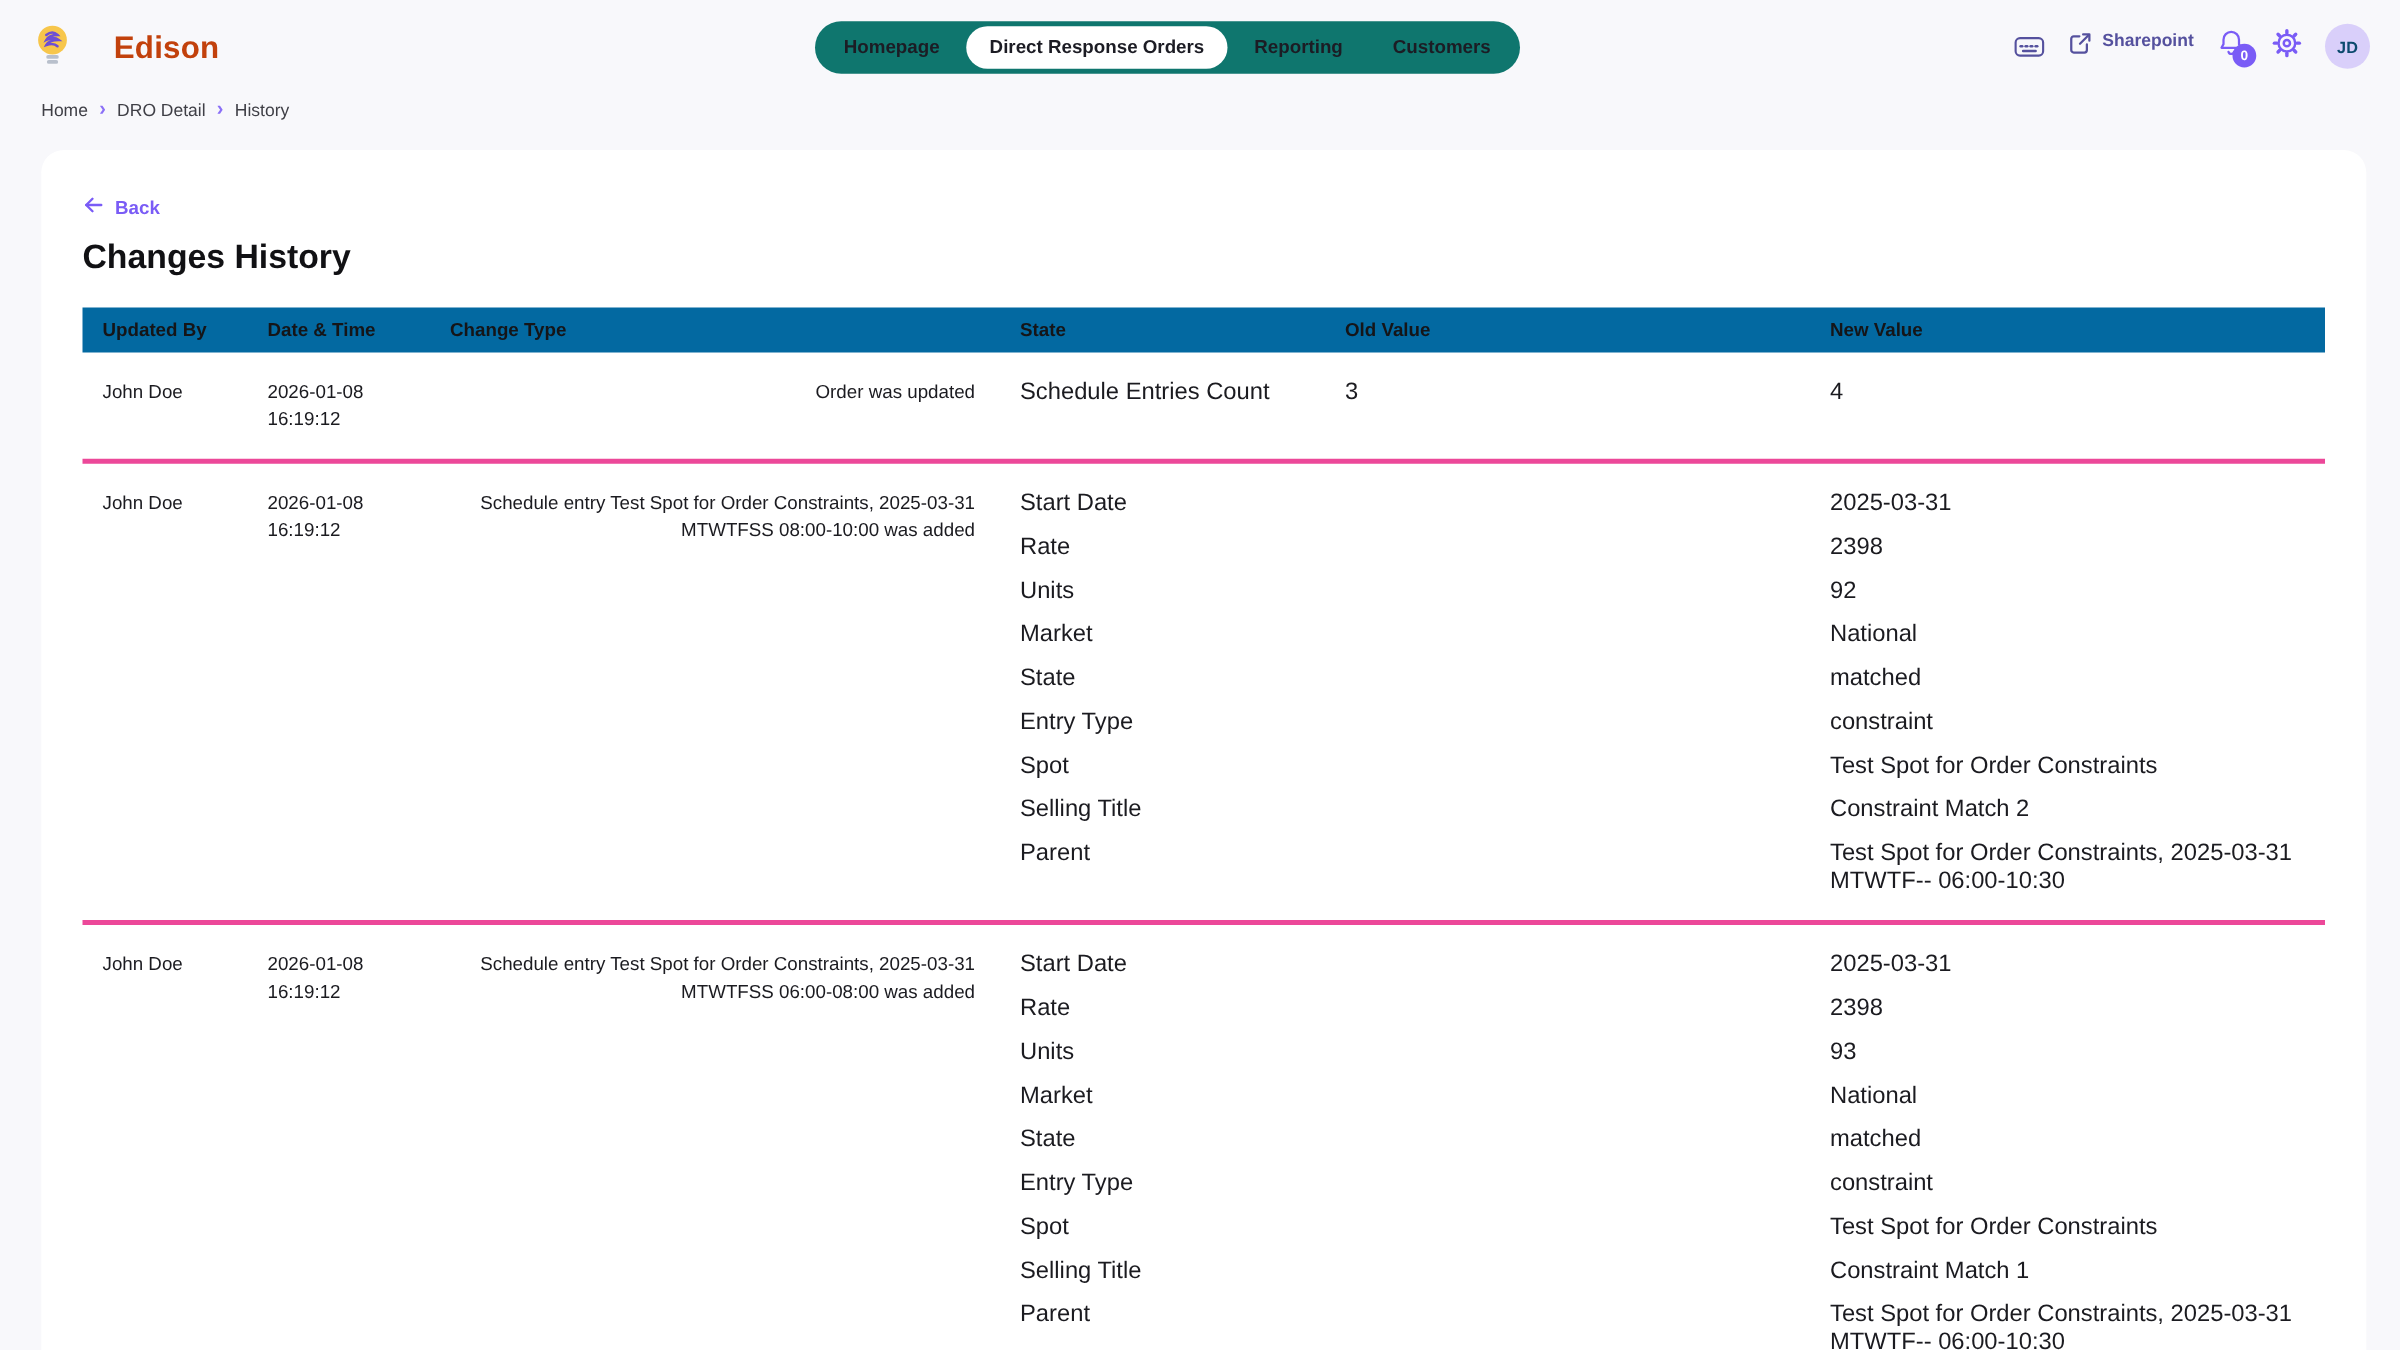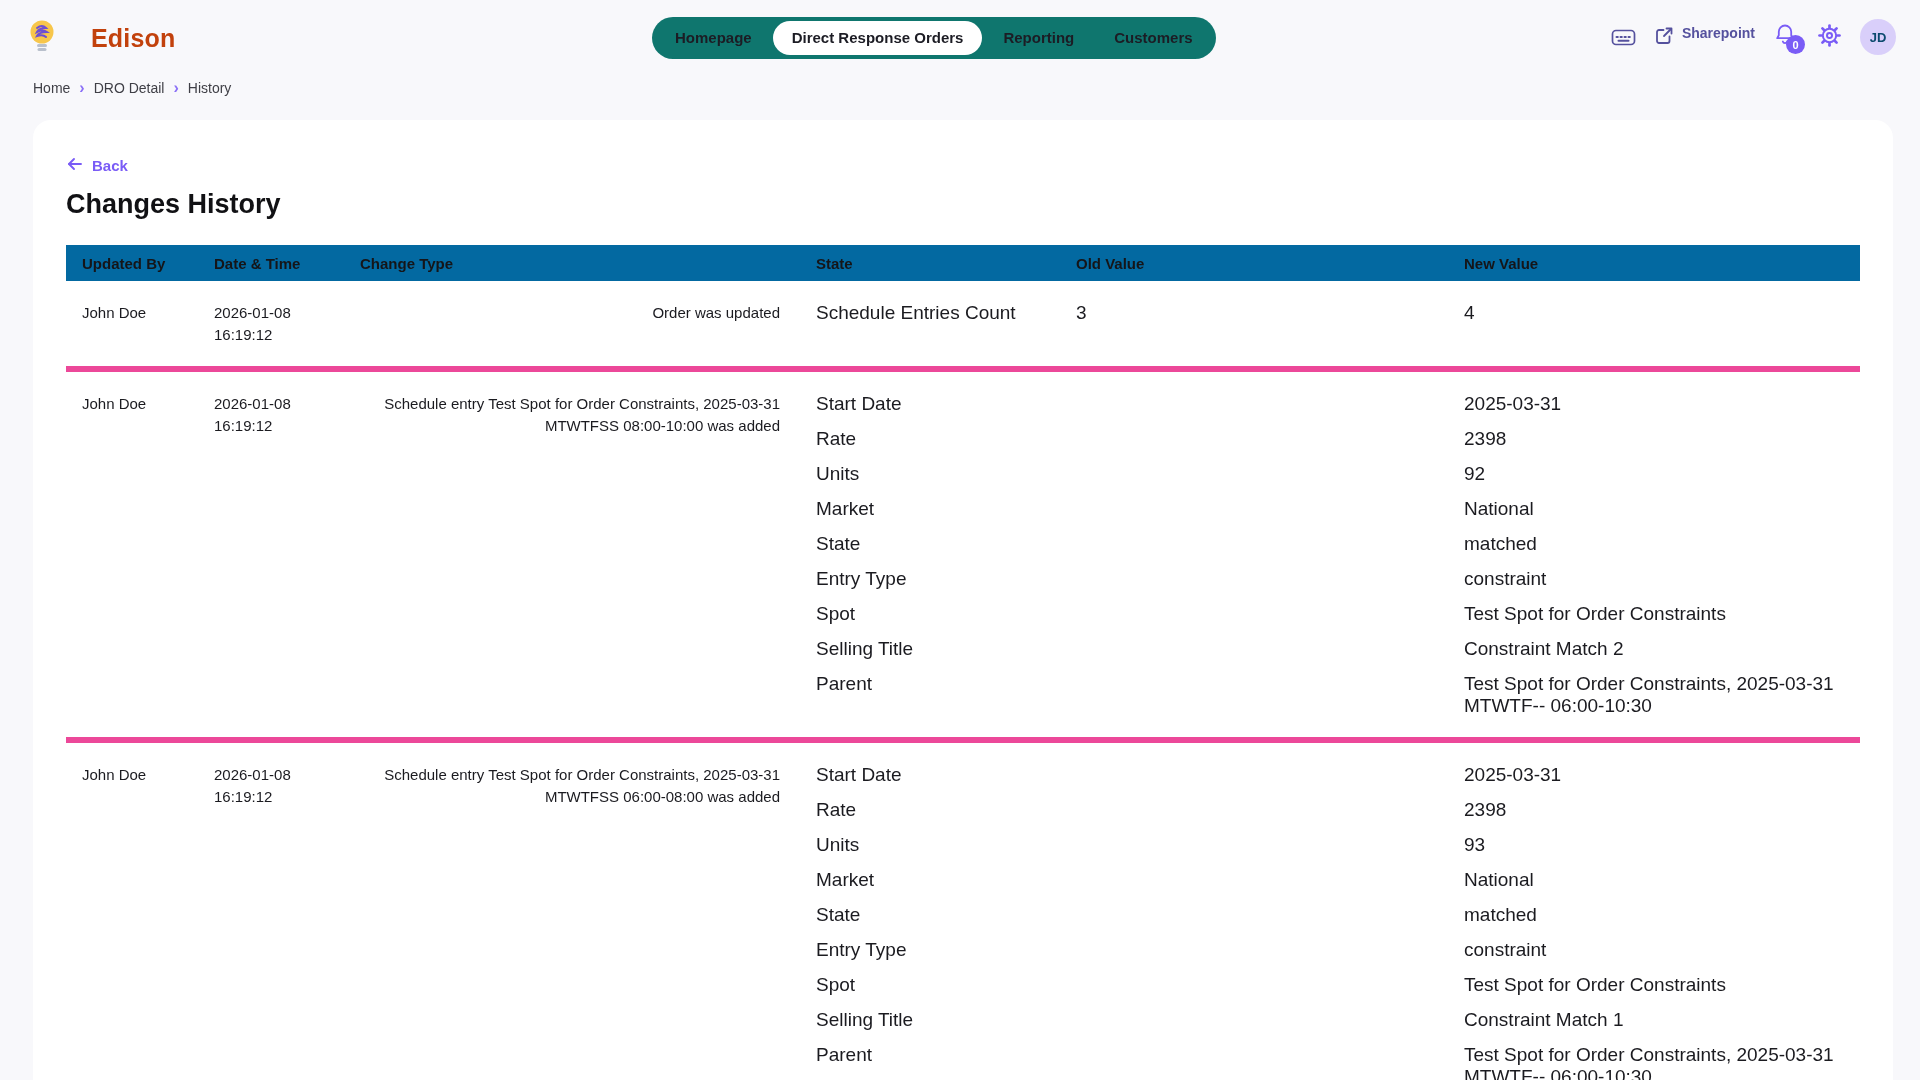--- a/index.html
+++ b/index.html
@@ -69,21 +69,21 @@
   .t-header, .t-row {
     display:grid;
     grid-template-columns:148px 146px 456px 1fr;
   }
   .t-header {
     background:#0369a1; height:36px; align-items:center;
     font-size:15px; font-weight:700; color:#151518;
   }
   .cell-1 { padding-left:16px; }
   .sub-grid { display:grid; grid-template-columns:260px 388px 1fr; }
-  .t-row { padding:21px 0 20px 0; border-bottom:6px solid #ec4899; }
+  .t-row { padding:21px 0 20px 0; border-bottom:4px solid #ec4899; }
   .t-row .cell { font-size:15px; line-height:22px; color:#1b1b20; }
   .cell-change { padding-right:36px;text-align:right; }
   .dt span { display:block; }
   .chg { display:grid; grid-template-columns:260px 388px 1fr; font-size:19px; line-height:22px; }
   .chg + .chg { margin-top:13px; }
   .chg .new-val { padding-right:14px; }
 </style>
 </head>
 <body>
 

